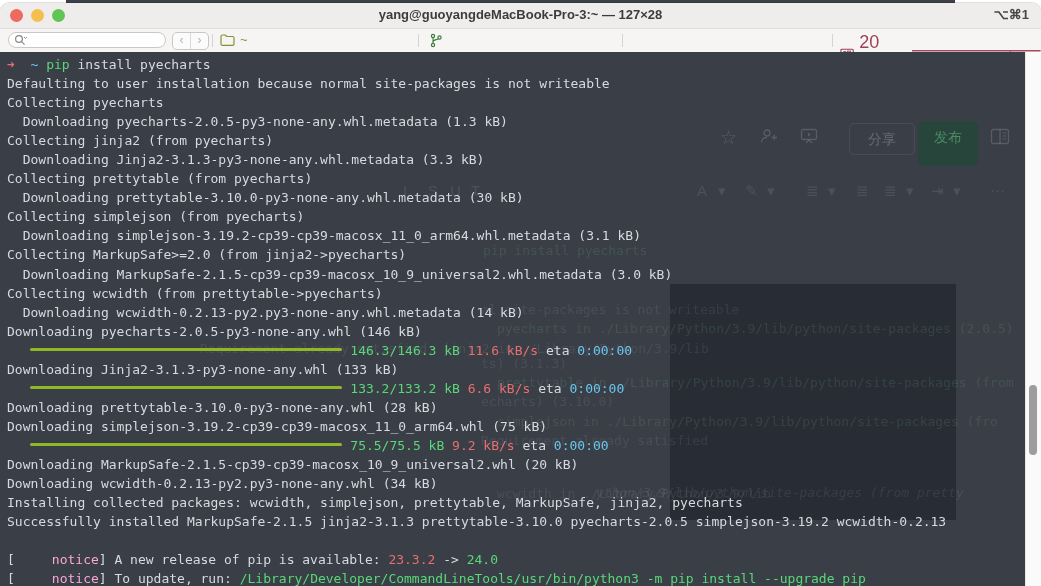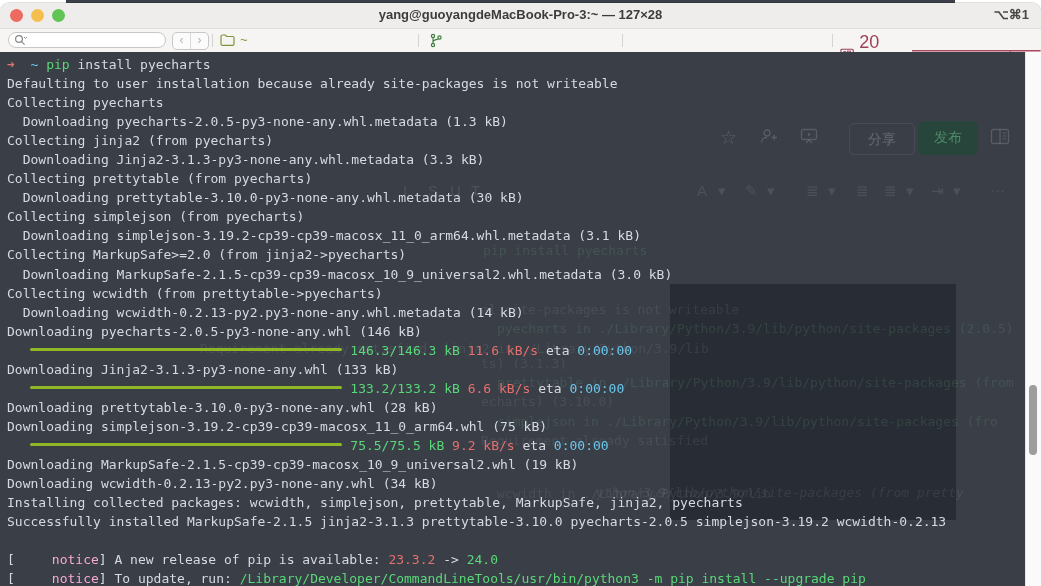--- a/index.html
+++ b/index.html
@@ -33,21 +33,21 @@
   
   .terminal{position:absolute;left:0;top:49px;width:1026px;bottom:0;background:#3a3e47;overflow:hidden;}
   .ghostlayer{position:absolute;left:0;top:0;right:0;bottom:0;}
   .ghostrect{position:absolute;left:670px;top:232px;width:286px;height:236px;background:rgba(22,26,34,0.5);}
   .gline{position:absolute;font:13px "DejaVu Sans Mono","DejaVu Sans",monospace;white-space:pre;line-height:19px;}
   .g-gry{color:rgba(205,215,230,0.10);}
   .g-grn{color:rgba(130,225,160,0.13);}
   .gglyph{position:absolute;top:130px;color:rgba(205,215,228,0.12);font-size:15px;}
   .gicon{position:absolute;color:rgba(205,215,228,0.20);}
   .sharebox{position:absolute;left:849px;top:71px;width:64px;height:30px;border:1px solid rgba(255,255,255,0.07);border-radius:5px;color:rgba(215,222,230,0.28);font-size:14px;text-align:center;line-height:30px;}
-  .pubbtn{position:absolute;left:918px;top:69px;width:60px;height:34px;background:#27453b;border-radius:6px;color:#4e8b66;font-size:14px;text-align:center;line-height:33px;}
+  .pubbtn{position:absolute;left:918px;top:69px;width:60px;height:45px;background:#27453b;border-radius:6px;color:#4e8b66;font-size:14px;text-align:center;line-height:33px;}
 
   .term-lines{position:absolute;left:7px;top:3px;font:13px "DejaVu Sans Mono","DejaVu Sans",monospace;}
   .tline{height:19.05px;line-height:19.05px;white-space:pre;}
   .c-def{color:#d7dae0;text-align:right;}
   .c-red{color:#e5706e;}
   .c-grn{color:#59d878;}
   .c-cyn{color:#6cc7ec;}
   .c-pur{color:#f9a8d4;margin-left:37px;}
   .pbar{display:inline-block;width:312px;height:3px;background:#90b826;border-radius:2px;vertical-align:middle;margin-bottom:3px;}
 
@@ -163,41 +163,41 @@
           <span class="gline g-gry" style="left: 481px; top: 302px;">ts) (3.1.3)</span>
           <span class="gline g-grn" style="left: 497px; top: 321px;">prettytable in ./Library/Python/3.9/lib/python/site-packages (from</span>
           <span class="gline g-gry" style="left: 481px; top: 340px;">echarts) (3.10.0)</span>
           <span class="gline g-grn" style="left: 497px; top: 360px;">simplejson in ./Library/Python/3.9/lib/python/site-packages (fro</span>
           <span class="gline g-gry" style="left: 481px; top: 379px;">Requirement already satisfied</span>
           <span class="gline g-gry" style="left: 596px; top: 431px; font-style: italic;">ython/3.9/lib/python/site-packages (from pretty</span>
           <span class="gline g-gry" style="left: 497px; top: 432px;">wcwidth in ./Library/Python/3.9/lib</span>
         </div>
       <div class="term-lines">
           <div class="tline"><span class="c-red">➜ </span><span class="c-def"> </span><span class="c-cyn">~ </span><span class="c-grn">pip</span><span class="c-def"> install pyecharts</span></div>
-          <div class="tline"><span class="c-def">Defaulting to user installation because already site-packages is not writeable</span></div>
+          <div class="tline"><span class="c-def">Defaulting to user installation because normal site-packages is not writeable</span></div>
           <div class="tline"><span class="c-def">Collecting pyecharts</span></div>
           <div class="tline"><span class="c-def">  Downloading pyecharts-2.0.5-py3-none-any.whl.metadata (1.3 kB)</span></div>
           <div class="tline"><span class="c-def">Collecting jinja2 (from pyecharts)</span></div>
           <div class="tline"><span class="c-def">  Downloading Jinja2-3.1.3-py3-none-any.whl.metadata (3.3 kB)</span></div>
           <div class="tline"><span class="c-def">Collecting prettytable (from pyecharts)</span></div>
           <div class="tline"><span class="c-def">  Downloading prettytable-3.10.0-py3-none-any.whl.metadata (30 kB)</span></div>
           <div class="tline"><span class="c-def">Collecting simplejson (from pyecharts)</span></div>
           <div class="tline"><span class="c-def">  Downloading simplejson-3.19.2-cp39-cp39-macosx_11_0_arm64.whl.metadata (3.1 kB)</span></div>
           <div class="tline"><span class="c-def">Collecting MarkupSafe&gt;=2.0 (from jinja2-&gt;pyecharts)</span></div>
           <div class="tline"><span class="c-def">  Downloading MarkupSafe-2.1.5-cp39-cp39-macosx_10_9_universal2.whl.metadata (3.0 kB)</span></div>
           <div class="tline"><span class="c-def">Collecting wcwidth (from prettytable-&gt;pyecharts)</span></div>
           <div class="tline"><span class="c-def">  Downloading wcwidth-0.2.13-py2.py3-none-any.whl.metadata (14 kB)</span></div>
           <div class="tline"><span class="c-def">Downloading pyecharts-2.0.5-py3-none-any.whl (146 kB)</span></div>
           <div class="tline"><span class="c-def">   </span><span class="pbar" style="width: 312px;"></span><span class="c-def"> </span><span class="c-grn">146.3/146.3 kB</span><span class="c-def"> </span><span class="c-red">11.6 kB/s</span><span class="c-def"> eta </span><span class="c-cyn">0:00:00</span></div>
           <div class="tline"><span class="c-def">Downloading Jinja2-3.1.3-py3-none-any.whl (133 kB)</span></div>
           <div class="tline"><span class="c-def">   </span><span class="pbar" style="width: 312px;"></span><span class="c-def"> </span><span class="c-grn">133.2/133.2 kB</span><span class="c-def"> </span><span class="c-red">6.6 kB/s</span><span class="c-def"> eta </span><span class="c-cyn">0:00:00</span></div>
           <div class="tline"><span class="c-def">Downloading prettytable-3.10.0-py3-none-any.whl (28 kB)</span></div>
           <div class="tline"><span class="c-def">Downloading simplejson-3.19.2-cp39-cp39-macosx_11_0_arm64.whl (75 kB)</span></div>
           <div class="tline"><span class="c-def">   </span><span class="pbar" style="width: 312px;"></span><span class="c-def"> </span><span class="c-grn">75.5/75.5 kB</span><span class="c-def"> </span><span class="c-red">9.2 kB/s</span><span class="c-def"> eta </span><span class="c-cyn">0:00:00</span></div>
-          <div class="tline"><span class="c-def">Downloading MarkupSafe-2.1.5-cp39-cp39-macosx_10_9_universal2.whl (19 kB)</span></div>
+          <div class="tline"><span class="c-def">Downloading MarkupSafe-2.1.5-cp39-cp39-macosx_10_9_universal2.whl (20 kB)</span></div>
           <div class="tline"><span class="c-def">Downloading wcwidth-0.2.13-py2.py3-none-any.whl (34 kB)</span></div>
           <div class="tline"><span class="c-def">Installing collected packages: wcwidth, simplejson, prettytable, MarkupSafe, jinja2, pyecharts</span></div>
           <div class="tline"><span class="c-def">Successfully installed MarkupSafe-2.1.5 jinja2-3.1.3 prettytable-3.10.0 pyecharts-2.0.5 simplejson-3.19.2 wcwidth-0.2.13</span></div>
           <div class="tline">&nbsp;</div>
           <div class="tline"><span class="c-def">[</span><span class="c-pur">notice</span><span class="c-def">] A new release of pip is available: </span><span class="c-red">23.3.2</span><span class="c-def"> -&gt; </span><span class="c-grn">24.0</span></div>
           <div class="tline"><span class="c-def">[</span><span class="c-pur">notice</span><span class="c-def">] To update, run: </span><span class="c-grn">/Library/Developer/CommandLineTools/usr/bin/python3 -m pip install --upgrade pip</span></div>
         </div>
     </div>
 
     <div class="sidestrip">

